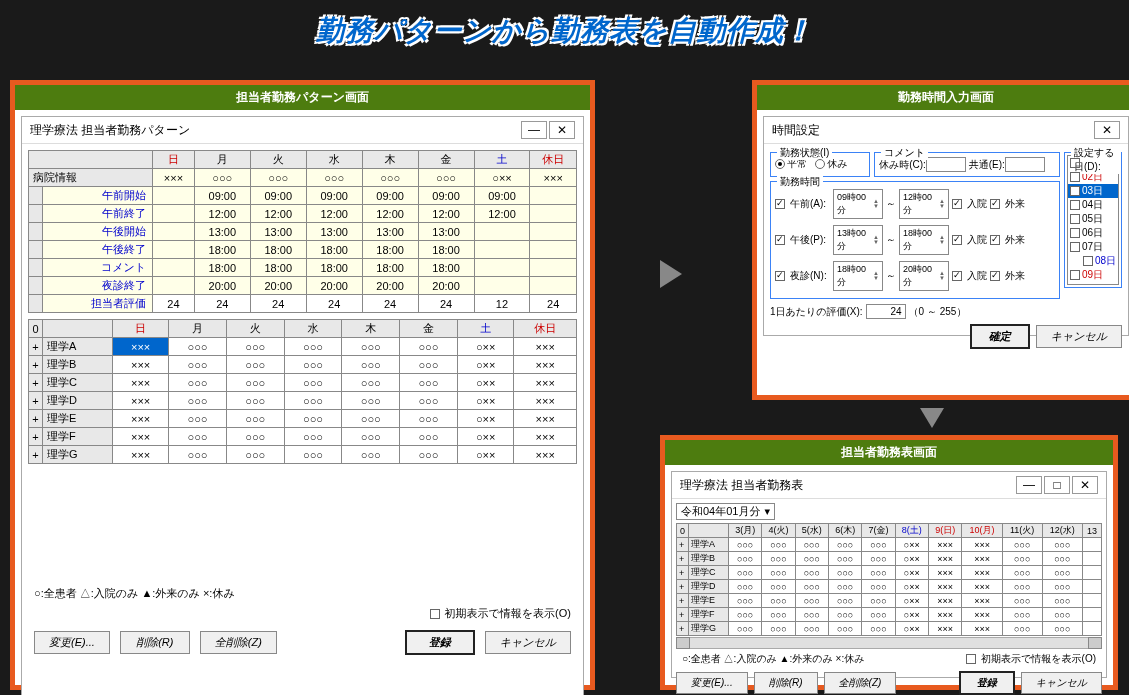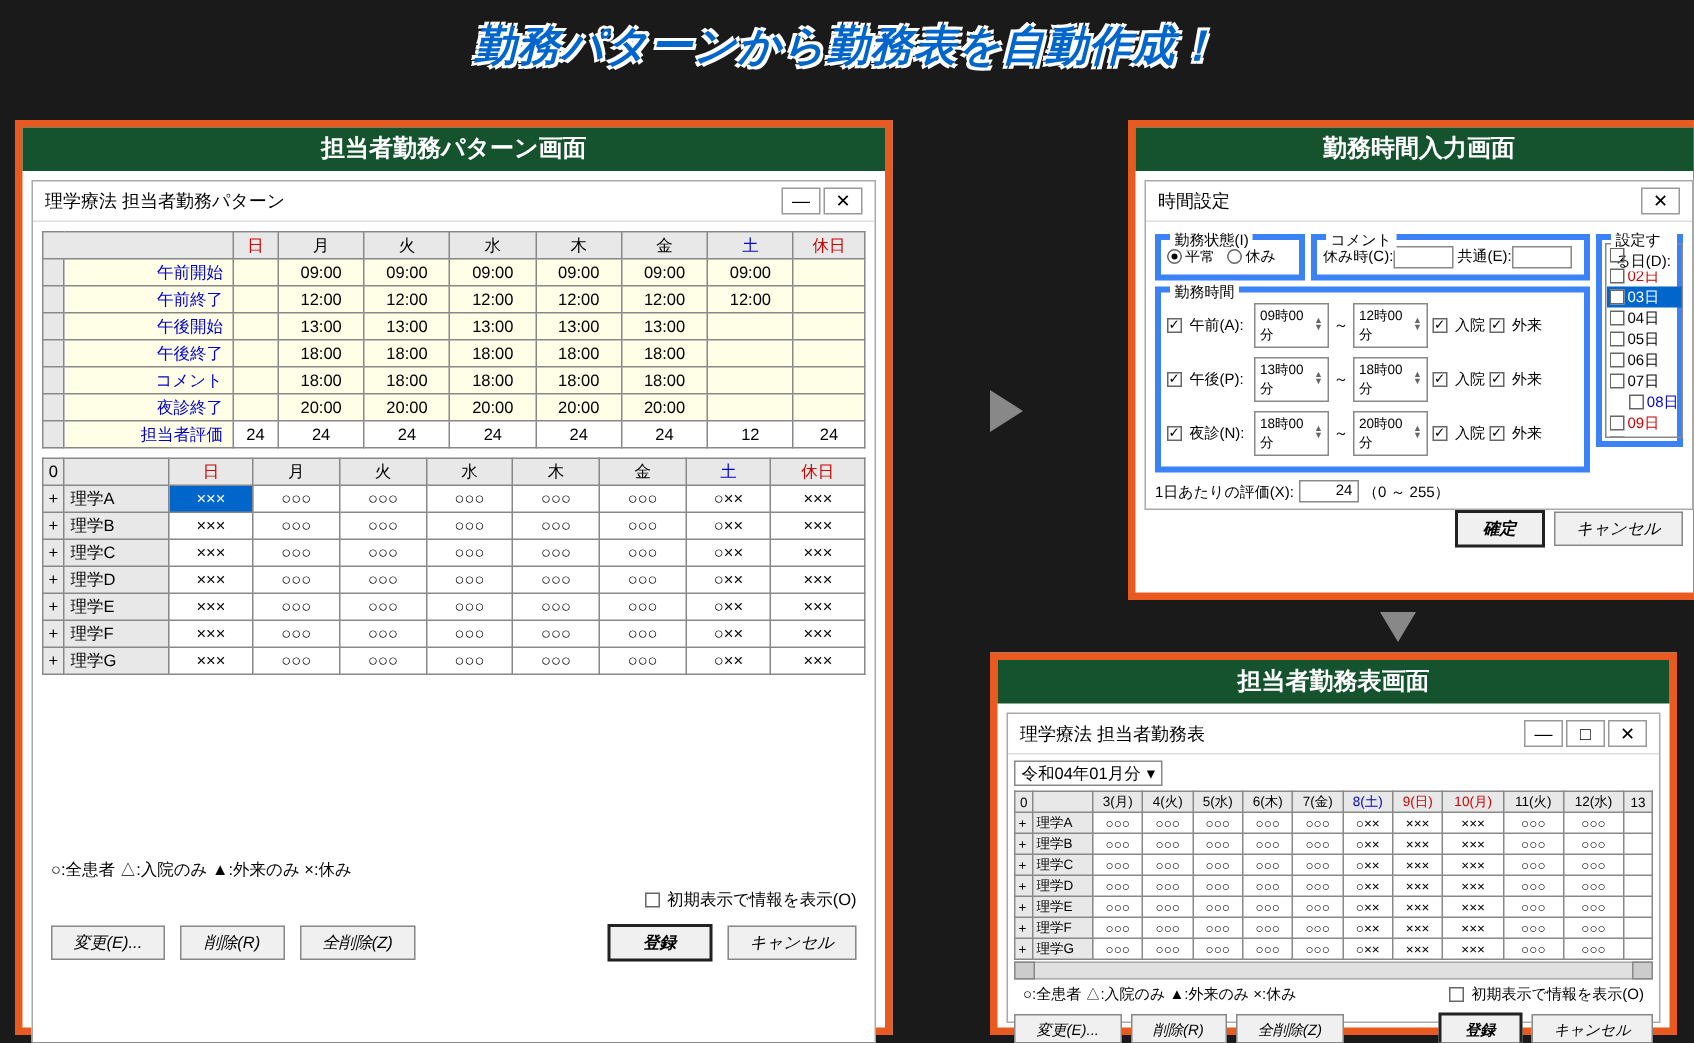--- a/index.html
+++ b/index.html
@@ -1,20 +1,20 @@
 <!DOCTYPE html>
 <html><head>
 <meta charset="utf-8">
 <style>
 * { box-sizing: border-box; margin: 0; padding: 0; }
 body { font-family: "MS Gothic", "Meiryo", sans-serif; font-size: 11px; background: #1a1a1a; width: 1129px; height: 695px; position: relative; overflow: hidden; }
 .banner { text-align: center; padding: 12px 0 8px; }
 .banner-text { font-size: 28px; font-weight: bold; font-style: italic; color: #0066cc; text-shadow: -2px -2px 0 #fff, 2px -2px 0 #fff, -2px 2px 0 #fff, 2px 2px 0 #fff; letter-spacing: 1px; }
 .panel { position: absolute; background: #fff; border: 5px solid #e85a1f; }
-.panel-title { background: #14532d; color: #fff; text-align: center; font-size: 16px; font-weight: bold; padding: 4px 0; }
+.panel-title { background: #4d7c0f; color: #fff; text-align: center; font-size: 12px; font-weight: bold; padding: 4px 0; }
 .win { background: #fff; border: 1px solid #aaa; margin: 6px; position: relative; }
 .win-titlebar { display: flex; align-items: center; justify-content: space-between; padding: 4px 8px; font-size: 12px; border-bottom: 1px solid #ddd; }
 .win-title { flex: 1; }
 .win-btns { display: flex; gap: 2px; }
 .win-btn { width: 26px; height: 18px; border: 1px solid #999; background: #fff; text-align: center; line-height: 16px; font-size: 12px; cursor: pointer; }
 .win-body { padding: 6px; }
 
 
 .p1 { left: 10px; top: 80px; width: 585px; height: 610px; }
 .p1 .win { height: 604px; }
@@ -36,21 +36,21 @@
 .btn { border: 1px solid #888; background: #f0f0f0; padding: 3px 14px; font-size: 11px; cursor: pointer; min-width: 70px; text-align: center; font-style: italic; }
 .btn.primary { border: 2px solid #222; font-weight: bold; }
 
 
 .arrow { position: absolute; width: 0; height: 0; border-left: 22px solid #888; border-top: 14px solid transparent; border-bottom: 14px solid transparent; }
 .arrow-down { position: absolute; width: 0; height: 0; border-top: 20px solid #888; border-left: 12px solid transparent; border-right: 12px solid transparent; }
 
 
 .p2 { left: 752px; top: 80px; width: 388px; height: 320px; }
 .p2 .win { height: 220px; }
-.grp { border: 4px solid #3b82f6; margin: 2px 0; padding: 4px; position: relative; font-size: 10px; }
+.grp { border: 1px solid #3b82f6; margin: 2px 0; padding: 4px; position: relative; font-size: 10px; }
 .grp-title { position: absolute; top: -7px; left: 6px; background: #fff; padding: 0 3px; font-size: 10px; }
 .timerow { display: flex; align-items: center; gap: 3px; padding: 3px 0; font-size: 10px; }
 .spin { border: 1px solid #888; padding: 1px 3px; width: 50px; display: inline-flex; align-items: center; justify-content: space-between; font-size: 9px; }
 .spinbtn { display: flex; flex-direction: column; font-size: 6px; line-height: 5px; color: #666; }
 .chk { width: 10px; height: 10px; border: 1px solid #666; display: inline-block; vertical-align: middle; margin-right: 2px; position: relative; }
 .chk.on::after { content: "✓"; position: absolute; top: -2px; left: 0; font-size: 9px; }
 .radio { width: 10px; height: 10px; border: 1px solid #666; border-radius: 50%; display: inline-block; vertical-align: middle; margin-right: 2px; position: relative; }
 .radio.on::after { content: ""; position: absolute; top: 2px; left: 2px; width: 4px; height: 4px; background: #000; border-radius: 50%; }
 .daylist { border: 1px solid #888; height: 130px; overflow-y: auto; width: 52px; font-size: 10px; }
 .daylist div { display: flex; align-items: center; padding: 0 2px; }
@@ -102,20 +102,31 @@
             <tr>
               <th class="rowh" colspan="2"></th>
               <th class="sun">日</th>
               <th class="">月</th>
               <th class="">火</th>
               <th class="">水</th>
               <th class="">木</th>
               <th class="">金</th>
               <th class="sat">土</th>
               <th class="hol">休日</th>
+            </tr>
+            <tr>
+              <td class="rowh" colspan="2">病院情報</td>
+              <td class="info">×××</td>
+              <td class="info">○○○</td>
+              <td class="info">○○○</td>
+              <td class="info">○○○</td>
+              <td class="info">○○○</td>
+              <td class="info">○○○</td>
+              <td class="info">○××</td>
+              <td class="info">×××</td>
             </tr>
             <tr>
               <td class="rowh" style="width:14px;"></td>
               <td class="rowh-blue">午前開始</td>
               <td class="info"></td>
               <td class="info">09:00</td>
               <td class="info">09:00</td>
               <td class="info">09:00</td>
               <td class="info">09:00</td>
               <td class="info">09:00</td>

